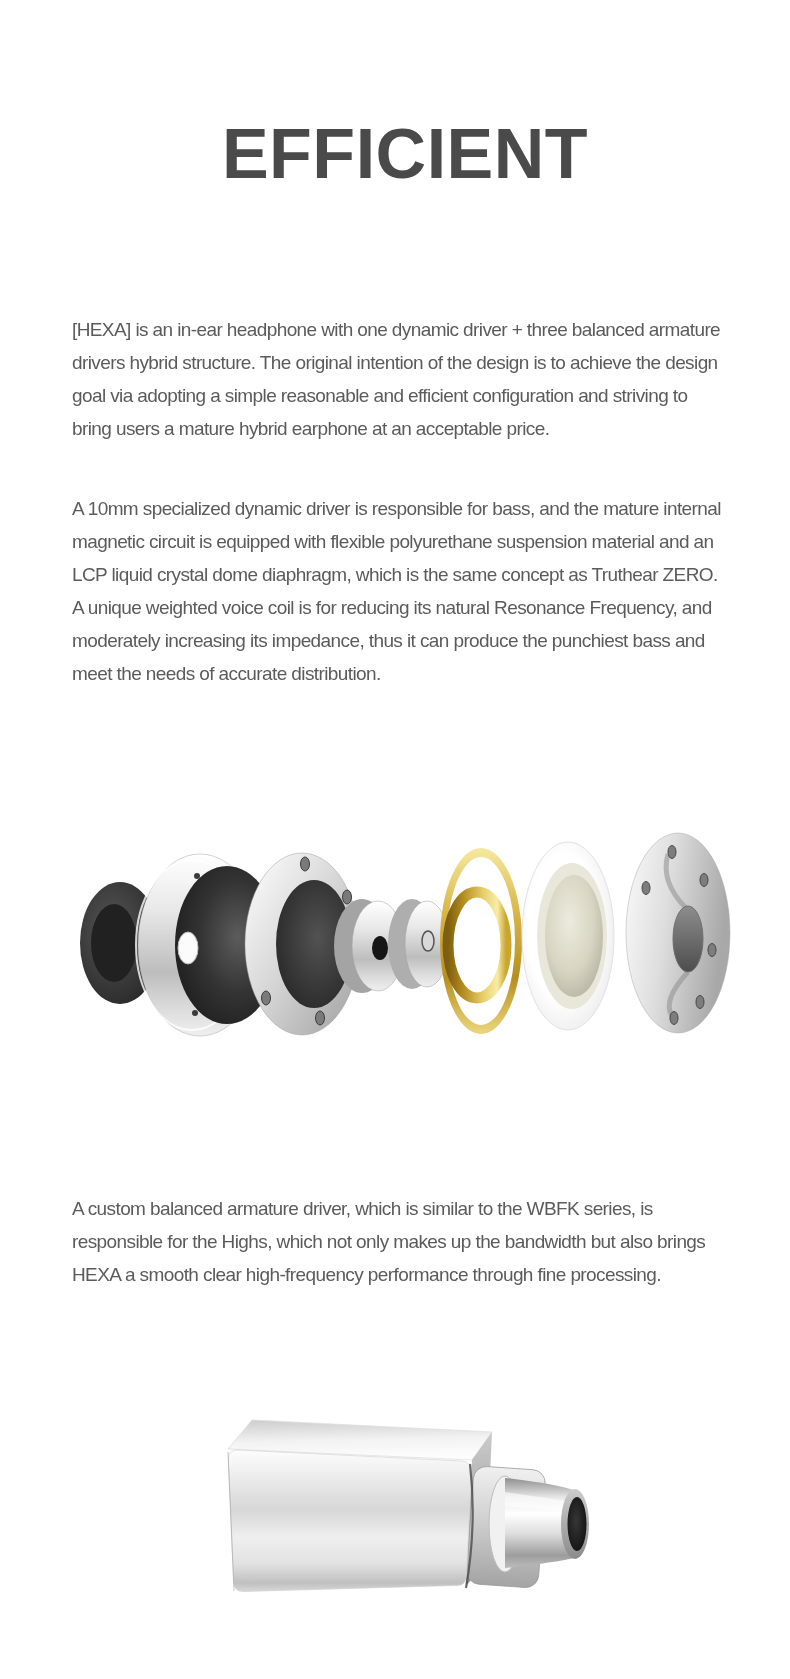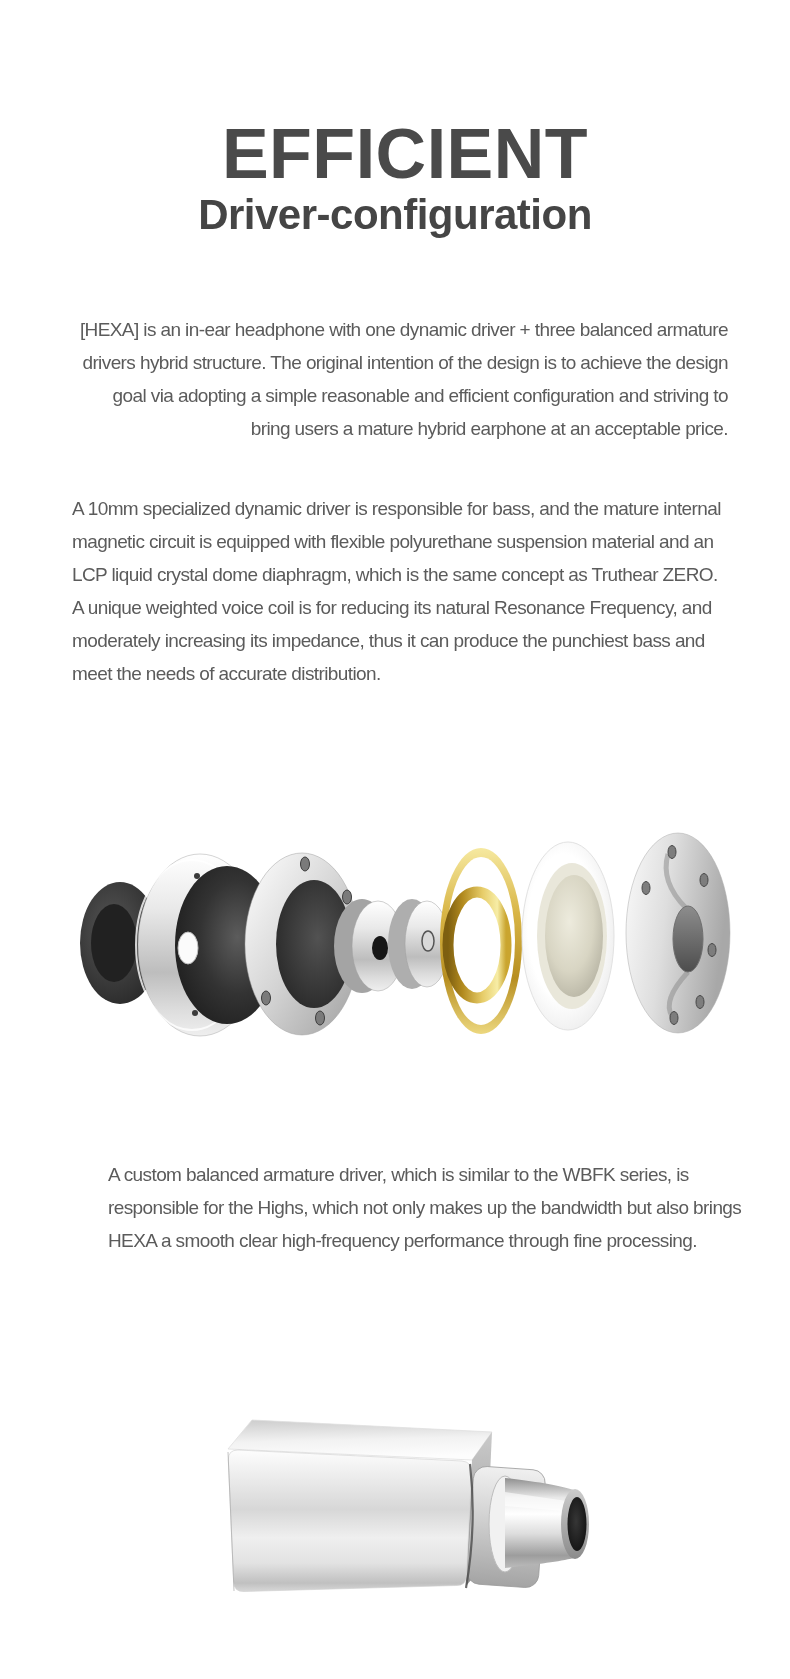--- a/index.html
+++ b/index.html
@@ -12,33 +12,32 @@
     font-size:70px;font-weight:700;line-height:72px;color:#4a4a4a;letter-spacing:0.5px;margin-left:20px;
   }
   .hero .subtitle{
     font-size:42px;font-weight:700;line-height:46px;color:#454545;margin-top:2px;letter-spacing:-0.5px;
   }
   .para{
     position:absolute;left:72px;width:656px;
     font-size:19px;line-height:33px;letter-spacing:-0.6px;color:#5b5b5b;
     text-align:left;
   }
-  #para-1{top:313px;text-align:right;}
+  #para-1{top:313px;}
   #para-2{top:492px;}
-  #para-3{top:1158px;margin-left:36px;}
+  #para-3{top:1192px;}
   .fig{position:absolute;left:0;display:block;}
   #fig-driver{top:760px;}
   #fig-ba{top:1400px;}
 </style>
 </head>
 <body>
 
 <div class="hero">
   <div class="title">EFFICIENT</div>
-  <div class="subtitle">Driver-configuration</div>
 </div>
 
 <div class="para" id="para-1">[HEXA] is an in-ear headphone with one dynamic driver + three balanced armature drivers hybrid structure. The original intention of the design is to achieve the design goal via adopting a simple reasonable and efficient configuration and striving to bring users a mature hybrid earphone at an acceptable price.</div>
 <div class="para" id="para-2">A 10mm specialized dynamic driver is responsible for bass, and the mature internal magnetic circuit is equipped with flexible polyurethane suspension material and an LCP liquid crystal dome diaphragm, which is the same concept as Truthear ZERO. A unique weighted voice coil is for reducing its natural Resonance Frequency, and moderately increasing its impedance, thus it can produce the punchiest bass and meet the needs of accurate distribution.</div>
 <div class="para" id="para-3">A custom balanced armature driver, which is similar to the WBFK series, is responsible for the Highs, which not only makes up the bandwidth but also brings HEXA a smooth clear high-frequency performance through fine processing.</div>
 
 <svg class="fig" id="fig-driver" width="790" height="290" viewBox="0 760 790 290" role="img">
   <defs>
     <radialGradient id="gRubber" cx="40%" cy="40%" r="75%">
       <stop offset="0%" stop-color="#575757"></stop>

